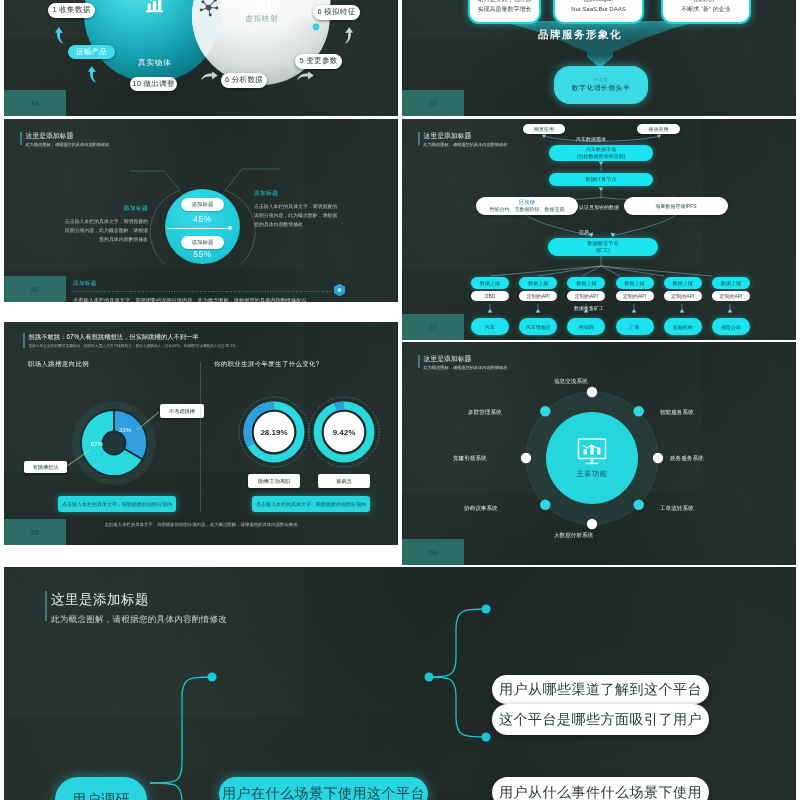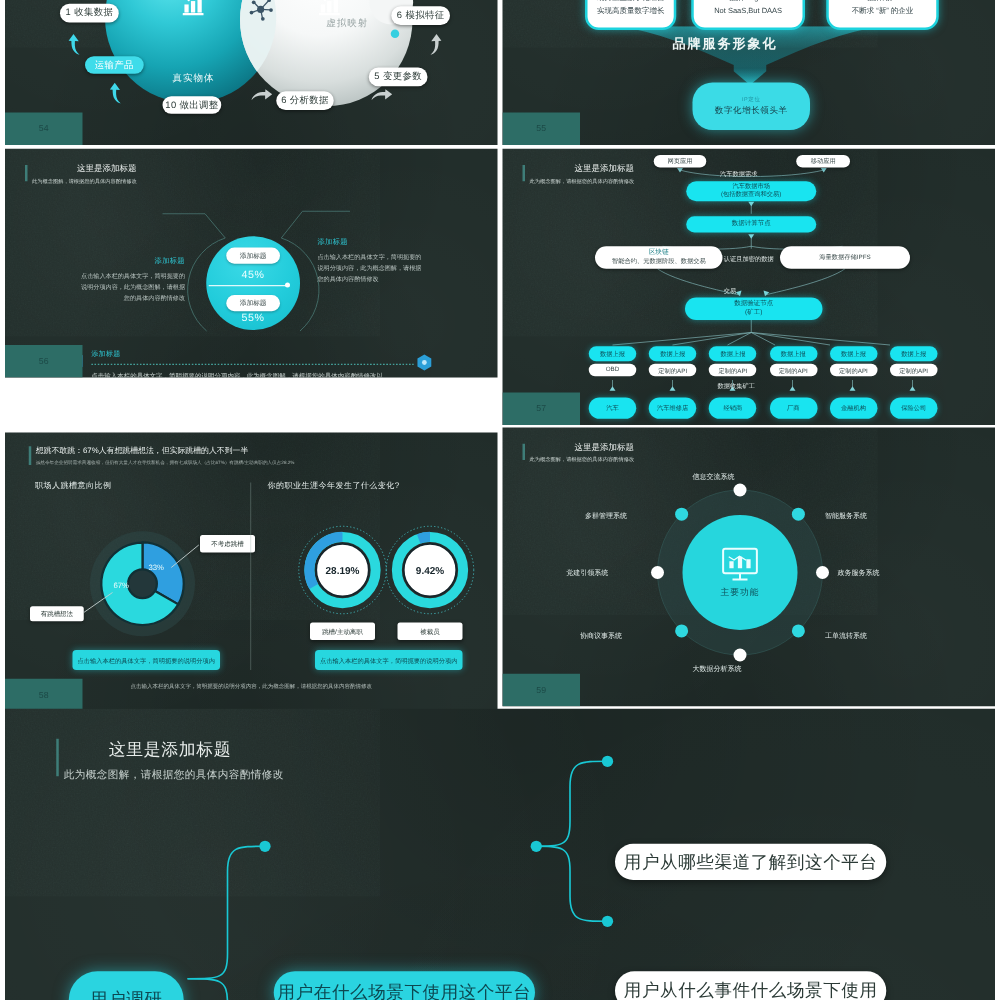--- a/index.html
+++ b/index.html
@@ -25,34 +25,34 @@
   .pill{position:absolute;border-radius:999px;display:flex;align-items:center;justify-content:center;
      text-align:center;line-height:1.15;box-sizing:border-box;}
   .pw{background:#fff;color:#2b3a36;box-shadow:0 1px 3px rgba(0,0,0,.45);}
   .pc{background:#19d7e2;color:#0b4f58;box-shadow:0 1px 3px rgba(0,0,0,.45);}
 
   
   .s1{left:4px;  top:-112px; width:394px; height:228px;}
   .s2{left:402px;top:-112px; width:394px; height:228px;}
   .s3{left:4px;  top:119px;  width:394px; height:183px;}
   .s4{left:402px;top:119px;  width:394px; height:221px;}
-  .s5{left:4px;  top:346px;  width:394px; height:223px;}
+  .s5{left:4px;  top:322px;  width:394px; height:223px;}
   .s6{left:402px;top:342px;  width:394px; height:223px;}
   .s7{left:4px;  top:567px;  width:792px; height:446px;}
 
   .s1-pg,.s2-pg,.s3-pg,.s4-pg,.s5-pg,.s6-pg{width:62px;height:26px;}
 
   
   .vennsvg{position:absolute;left:0;top:0;width:394px;height:228px;}
   .ic-bar{position:absolute;width:19px;height:19px;}
   .ic-bar-l{left:141px;top:107px;}
   .ic-bar-r{left:249.5px;top:107px;}
   .vlab{position:absolute;font-size:7.6px;letter-spacing:.8px;white-space:nowrap;}
   .vlab-l{left:134px;top:126px;color:#f2fbfb;margin-top:44px;}
-  .vlab-r{left:257px;top:126px;color:#98a4a4;}
+  .vlab-r{left:241px;top:126px;color:#98a4a4;}
   .ic-net{position:absolute;left:191px;top:106px;width:27px;height:27px;}
   .s1 .pill{font-size:7.5px;letter-spacing:.3px;}
   .p1a{left:44px;top:115px;width:47px;height:15px;}
   .p1b{left:64px;top:157px;width:47px;height:14px;color:#fff;background:#3fdcea;}
   .p1c{left:126px;top:189px;width:47px;height:14px;}
   .p1d{left:217px;top:185px;width:46px;height:15px;}
   .p1e{left:291px;top:166px;width:47px;height:15px;}
   .p1f{left:309px;top:117px;width:47px;height:15px;}
   .arw{position:absolute;}
   .a1{left:50px;top:139px;width:11px;height:17px;}
@@ -74,21 +74,21 @@
   .s2bot{position:absolute;left:152px;top:178px;width:94px;height:38px;border-radius:16px;
     background:#3bdbe6;display:flex;flex-direction:column;align-items:center;justify-content:center;
     box-shadow:0 0 10px rgba(50,215,226,.55);}
   .s2bot-s{font-size:4.4px;color:#1f94a2;letter-spacing:.5px;}
   .s2bot-m{font-size:6.8px;color:#16404a;letter-spacing:.5px;margin-top:1px;}
 
   
   .hd{gap:4px;}
   .s3-hd{left:16px;top:12px;}
   .hd .bar{width:1.6px;height:13px;margin-top:0.5px;}
-  .hd .t1{font-size:6.8px;line-height:9px;letter-spacing:0;margin-left:36px;}
+  .hd .t1{font-size:6.8px;line-height:9px;letter-spacing:0;}
   .hd .t2{font-size:4.2px;line-height:6px;margin-top:1.5px;}
   .s3lines{position:absolute;left:0;top:0;width:394px;height:221px;}
   .s3circ{position:absolute;left:161px;top:70px;width:75px;height:75px;border-radius:50%;
     background:radial-gradient(circle at 42% 28%, #3ad9e6 0%, #22ccdb 55%, #16bdcd 100%);}
   .s3pill{position:absolute;left:16px;width:43px;height:13px;border-radius:7px;background:#fff;
     display:flex;align-items:center;justify-content:center;font-size:5.4px;color:#3b4a4a;
     box-shadow:0 1px 2px rgba(0,0,0,.25);}
   .s3pt{top:9px;} .s3pb{top:47px;}
   .s3val{position:absolute;width:75px;text-align:center;font-size:8.5px;color:#eafeff;letter-spacing:.5px;}
   .s3vt{top:25px;} .s3vb{top:60px;}
@@ -601,16 +601,17 @@
         <circle cx="425" cy="110" r="4.5"></circle>
           <circle cx="425" cy="310" r="4.5"></circle>
         <circle cx="482" cy="42" r="4.5"></circle>
           <circle cx="482" cy="170" r="4.5"></circle>
           <circle cx="482" cy="240" r="4.5"></circle>
       </g>
     </svg>
     <div class="s7p s7root">用户调研</div>
     <div class="s7p s7b2">用户在什么场景下使用这个平台</div>
     <div class="s7w s7l1">用户从哪些渠道了解到这个平台</div>
+    <div class="s7w s7l2">这个平台是哪些方面吸引了用户</div>
     <div class="s7w s7l3">用户从什么事件什么场景下使用</div>
   </div>
 
 </div>
 
 </body></html>

